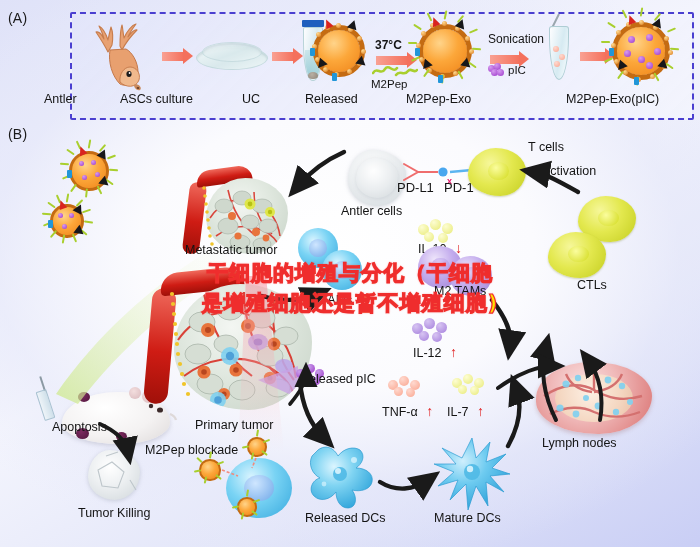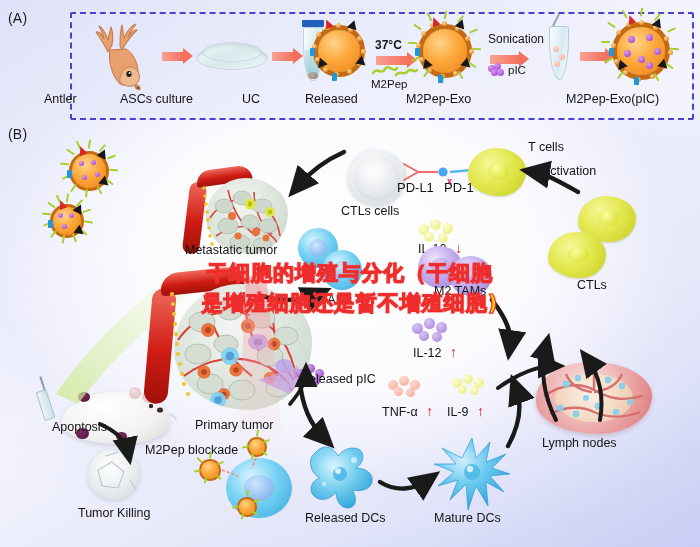--- a/index.html
+++ b/index.html
@@ -531,21 +531,21 @@
           <circle cx="27" cy="60" r="1.8"></circle>
         <circle cx="28" cy="68" r="1.8"></circle>
           <circle cx="30" cy="76" r="1.8"></circle>
       </g>
     </svg>
   </div>
   <span class="lbl" style="left:185px; top:243px;">Metastatic tumor</span>
 
   <div class="apopCell" style="left:348px; top:150px; width:58px; height:56px;"></div>
   <div class="apopCell" style="left:356px; top:158px; width:42px; height:40px; opacity:.7;"></div>
-  <span class="lbl" style="left:341px; top:204px;">CTLs cells</span>
+  <span class="lbl" style="left:341px; top:204px;">Antler cells</span>
 
 
   <svg class="ov">
     <path d="M404 164 L418 172 L404 180" stroke="#ef6d6d" stroke-width="2" fill="none" stroke-linecap="round"></path>
     <line x1="418" y1="172" x2="438" y2="172" stroke="#ef6d6d" stroke-width="2"></line>
     <circle cx="443" cy="172" r="4.6" fill="#49a7ef"></circle>
     <line x1="450" y1="172" x2="472" y2="170" stroke="#5bb4f0" stroke-width="2.4"></line>
     <text x="447" y="184" font-family="Liberation Sans, sans-serif" font-size="9" font-weight="bold" fill="#e8176b">x</text>
   </svg>
   <span class="lbl sm" style="left:397px; top:180px;">PD-L1</span>
@@ -708,21 +708,21 @@
   </div>
 
   <div style="position:absolute; left:452px; top:374px; width:38px; height:20px;">
     <div class="cyt pale" style="left:0px;  top:4px;  width:10px; height:10px;"></div>
     <div class="cyt pale" style="left:11px; top:0px;  width:10px; height:10px;"></div>
     <div class="cyt pale" style="left:22px; top:4px;  width:10px; height:10px;"></div>
     <div class="cyt pale" style="left:6px;  top:11px; width:9px;  height:9px;"></div>
     <div class="cyt pale" style="left:18px; top:12px; width:9px;  height:9px;"></div>
   </div>
   <div style="position:absolute; left:447px; top:402px;">
-    <span class="lbl" style="position:static;">IL-9</span>
+    <span class="lbl" style="position:static;">IL-7</span>
     <span class="upArrow" style="font-size:14px; margin-left:4px;">↑</span>
   </div>
 
   <div class="lymph" style="left:536px; top:362px; width:116px; height:72px;">
     <div class="lymph-inner"></div>
     <svg width="116" height="72" viewBox="0 0 116 72" style="position:absolute; left:0; top:0;">
       <g stroke="#d4706f" stroke-width="2.4" fill="none">
         <path d="M8 34 C26 22 44 20 58 28 C72 36 86 40 106 34"></path>
         <path d="M14 52 C30 44 46 44 58 50 C72 56 88 56 104 50"></path>
         <path d="M58 6 L58 28"></path>

